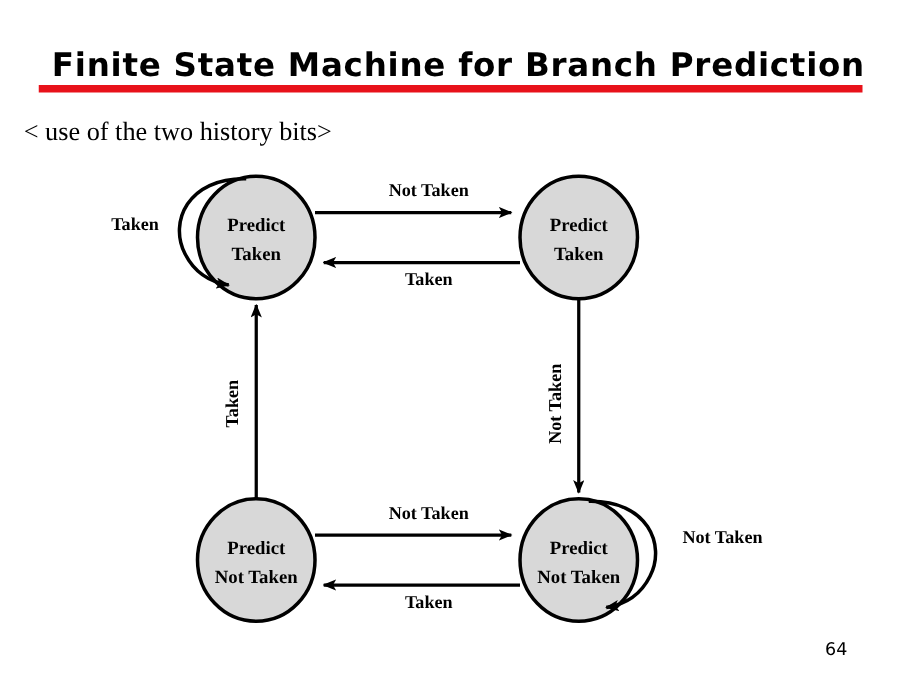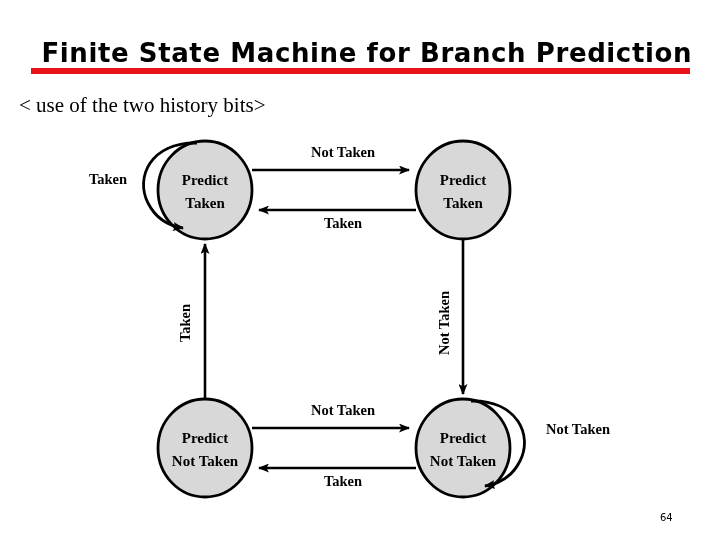--- a/index.html
+++ b/index.html
@@ -49,21 +49,21 @@
     font-family: "Liberation Serif", serif;
     font-size: 21px;
     color: #000000;
     white-space: nowrap;
   }
   #page-number {
     position: absolute;
     left: 660px;
     top: 512px;
     font-family: "DejaVu Sans", sans-serif;
-    font-size: 10px;
+    font-size: 14px;
     color: #000000;
   }
   #fsm-diagram {
     position: absolute;
     left: 0;
     top: 118px;
     width: 720px;
     height: 390px;
   }
   .node-label {

